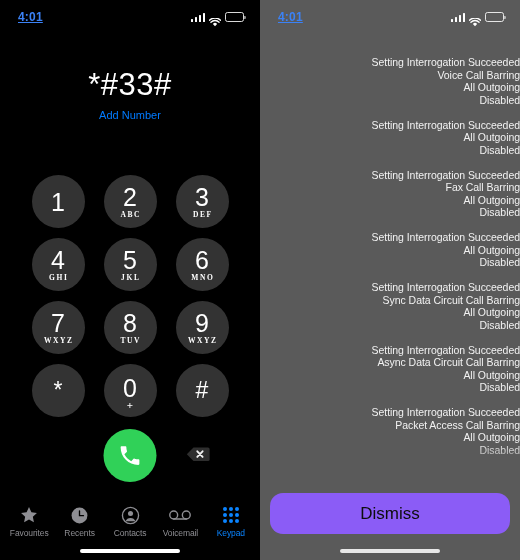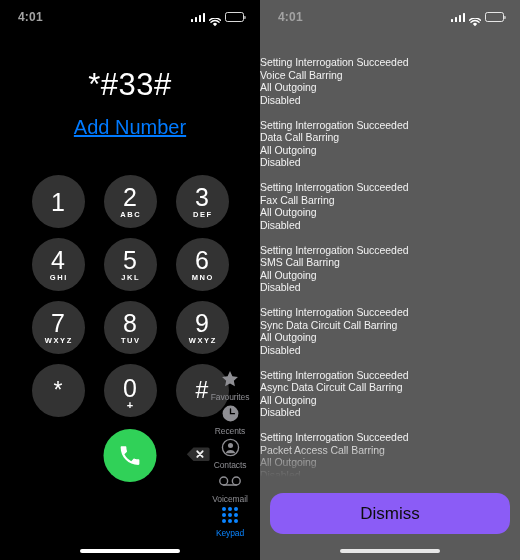--- a/index.html
+++ b/index.html
@@ -16,22 +16,23 @@
   .phone.left  { background: #000000; }
   .phone.right { background: #000000; }
 
   
   .status-bar {
     position: absolute; top: 0; left: 0; width: 100%; height: 28px;
     display: flex; align-items: center; justify-content: space-between;
     padding: 6px 16px 0 18px;
   }
   .status-time {
-    color: #a3a3a3; font-size: 12px; font-weight: bold;
+    color: #3b82f6; font-size: 12px; font-weight: bold;
     letter-spacing: 0.2px;
+    text-decoration: underline;
   }
   .status-icons { display: flex; align-items: center; gap: 4px; }
   .signal { display: flex; align-items: flex-end; gap: 1.5px; height: 9px; }
   .signal i { display: block; width: 2.5px; background: #fff; border-radius: 0.5px; }
   .signal i:nth-child(1) { height: 3px; }
   .signal i:nth-child(2) { height: 5px; }
   .signal i:nth-child(3) { height: 7px; }
   .signal i:nth-child(4) { height: 9px; }
   .wifi { width: 12px; height: 9px; position: relative; }
   .battery {
@@ -48,43 +49,43 @@
   
   .dial-display {
     position: absolute; top: 68px; left: 0; width: 100%;
     text-align: center;
   }
   .dial-number {
     color: #ffffff; font-size: 31px; font-weight: 300;
     letter-spacing: 0.5px; line-height: 34px;
   }
   .dial-add {
-    color: #007AFF; font-size: 20px; margin-top: 14px;
-    display: inline-block; cursor: pointer; text-decoration: underline;
+    color: #007AFF; font-size: 11px; margin-top: 7px;
+    display: inline-block; cursor: pointer;
   }
 
   .keypad {
     position: absolute; top: 175px; left: 0; width: 100%;
     display: grid;
     grid-template-columns: repeat(3, 53px);
     grid-auto-rows: 53px;
     justify-content: center;
     column-gap: 19px; row-gap: 10px;
   }
   .key {
     width: 53px; height: 53px; border-radius: 50%;
     background: #333333; color: #ffffff;
     display: flex; flex-direction: column;
     align-items: center; justify-content: center;
     cursor: pointer; user-select: none;
   }
   .key .digit { font-size: 25px; font-weight: 300; line-height: 26px; }
   .key .letters {
     font-size: 7.5px; font-weight: bold; letter-spacing: 1.6px;
-    margin-top: 0px; margin-left: 1.6px; line-height: 9px;
+    margin-top: 0px; margin-left: 1.6px; line-height: 9px; font-family: Liberation Serif, serif;
   }
   .key.sym .digit { font-size: 23px; font-weight: 400; line-height: 53px; }
   .key.zero .digit { line-height: 23px; margin-top: 5px; }
   .key.zero .letters { font-size: 11px; letter-spacing: 0; margin: 0; line-height: 10px; }
 
   .action-row {
     position: absolute; top: 429px; left: 0; width: 100%; height: 54px;
   }
   .call-btn {
     position: absolute; left: 50%; transform: translateX(-50%);
@@ -95,23 +96,22 @@
   }
   .del-btn {
     position: absolute; left: 186px; top: 16px;
     width: 24px; height: 18px; cursor: pointer;
     display: flex; align-items: center; justify-content: center;
   }
 
   
   .tab-bar {
     position: absolute; bottom: 22px; left: 0; width: 100%;
-    display: flex; align-items: flex-end; justify-content: space-around;
+    display: flex; justify-content: space-around;
     padding: 0 4px;
-    flex-direction: column;
   }
   .tab {
     display: flex; flex-direction: column; align-items: center;
     cursor: pointer; width: 52px;
   }
   .tab .tab-icon { height: 22px; display: flex; align-items: center; justify-content: center; }
   .tab .tab-label {
     font-size: 8.5px; color: #8e8e93; margin-top: 2px;
     letter-spacing: -0.1px; font-weight: 500;
   }
@@ -130,21 +130,21 @@
   
   .dim-overlay {
     position: absolute; inset: 0; background: #5a5a5a;
   }
   .alert-scroll {
     position: absolute; top: 56px; left: 0; width: 100%;
     bottom: 56px; overflow: hidden;
     -webkit-mask-image: linear-gradient(to bottom, #000 0 86%, transparent 94%);
             mask-image: linear-gradient(to bottom, #000 0 86%, transparent 94%);
   }
-  .alert-block { text-align: left; margin-bottom: 12.5px; }
+  .alert-block { text-align: right; margin-bottom: 12.5px; }
   .alert-line {
     color: #f2f2f2; font-size: 10.5px; line-height: 12.5px;
     letter-spacing: -0.05px;
   }
   .dismiss-btn {
     position: absolute; left: 10px; right: 10px; top: 493px;
     height: 41px; background: #8b5cf6; border-radius: 13px;
     display: flex; align-items: center; justify-content: center;
     cursor: pointer;
   }
@@ -328,33 +328,31 @@
 
     <div class="alert-scroll" id="alertlist">
         <div class="alert-block">
           <div class="alert-line">Setting Interrogation Succeeded</div>
           <div class="alert-line">Voice Call Barring</div>
           <div class="alert-line">All Outgoing</div>
           <div class="alert-line">Disabled</div>
         </div>
         <div class="alert-block">
           <div class="alert-line">Setting Interrogation Succeeded</div>
-          <div class="alert-line">Data Call Barring</div>
           <div class="alert-line">All Outgoing</div>
           <div class="alert-line">Disabled</div>
         </div>
         <div class="alert-block">
           <div class="alert-line">Setting Interrogation Succeeded</div>
           <div class="alert-line">Fax Call Barring</div>
           <div class="alert-line">All Outgoing</div>
           <div class="alert-line">Disabled</div>
         </div>
         <div class="alert-block">
           <div class="alert-line">Setting Interrogation Succeeded</div>
-          <div class="alert-line">SMS Call Barring</div>
           <div class="alert-line">All Outgoing</div>
           <div class="alert-line">Disabled</div>
         </div>
         <div class="alert-block">
           <div class="alert-line">Setting Interrogation Succeeded</div>
           <div class="alert-line">Sync Data Circuit Call Barring</div>
           <div class="alert-line">All Outgoing</div>
           <div class="alert-line">Disabled</div>
         </div>
         <div class="alert-block">

